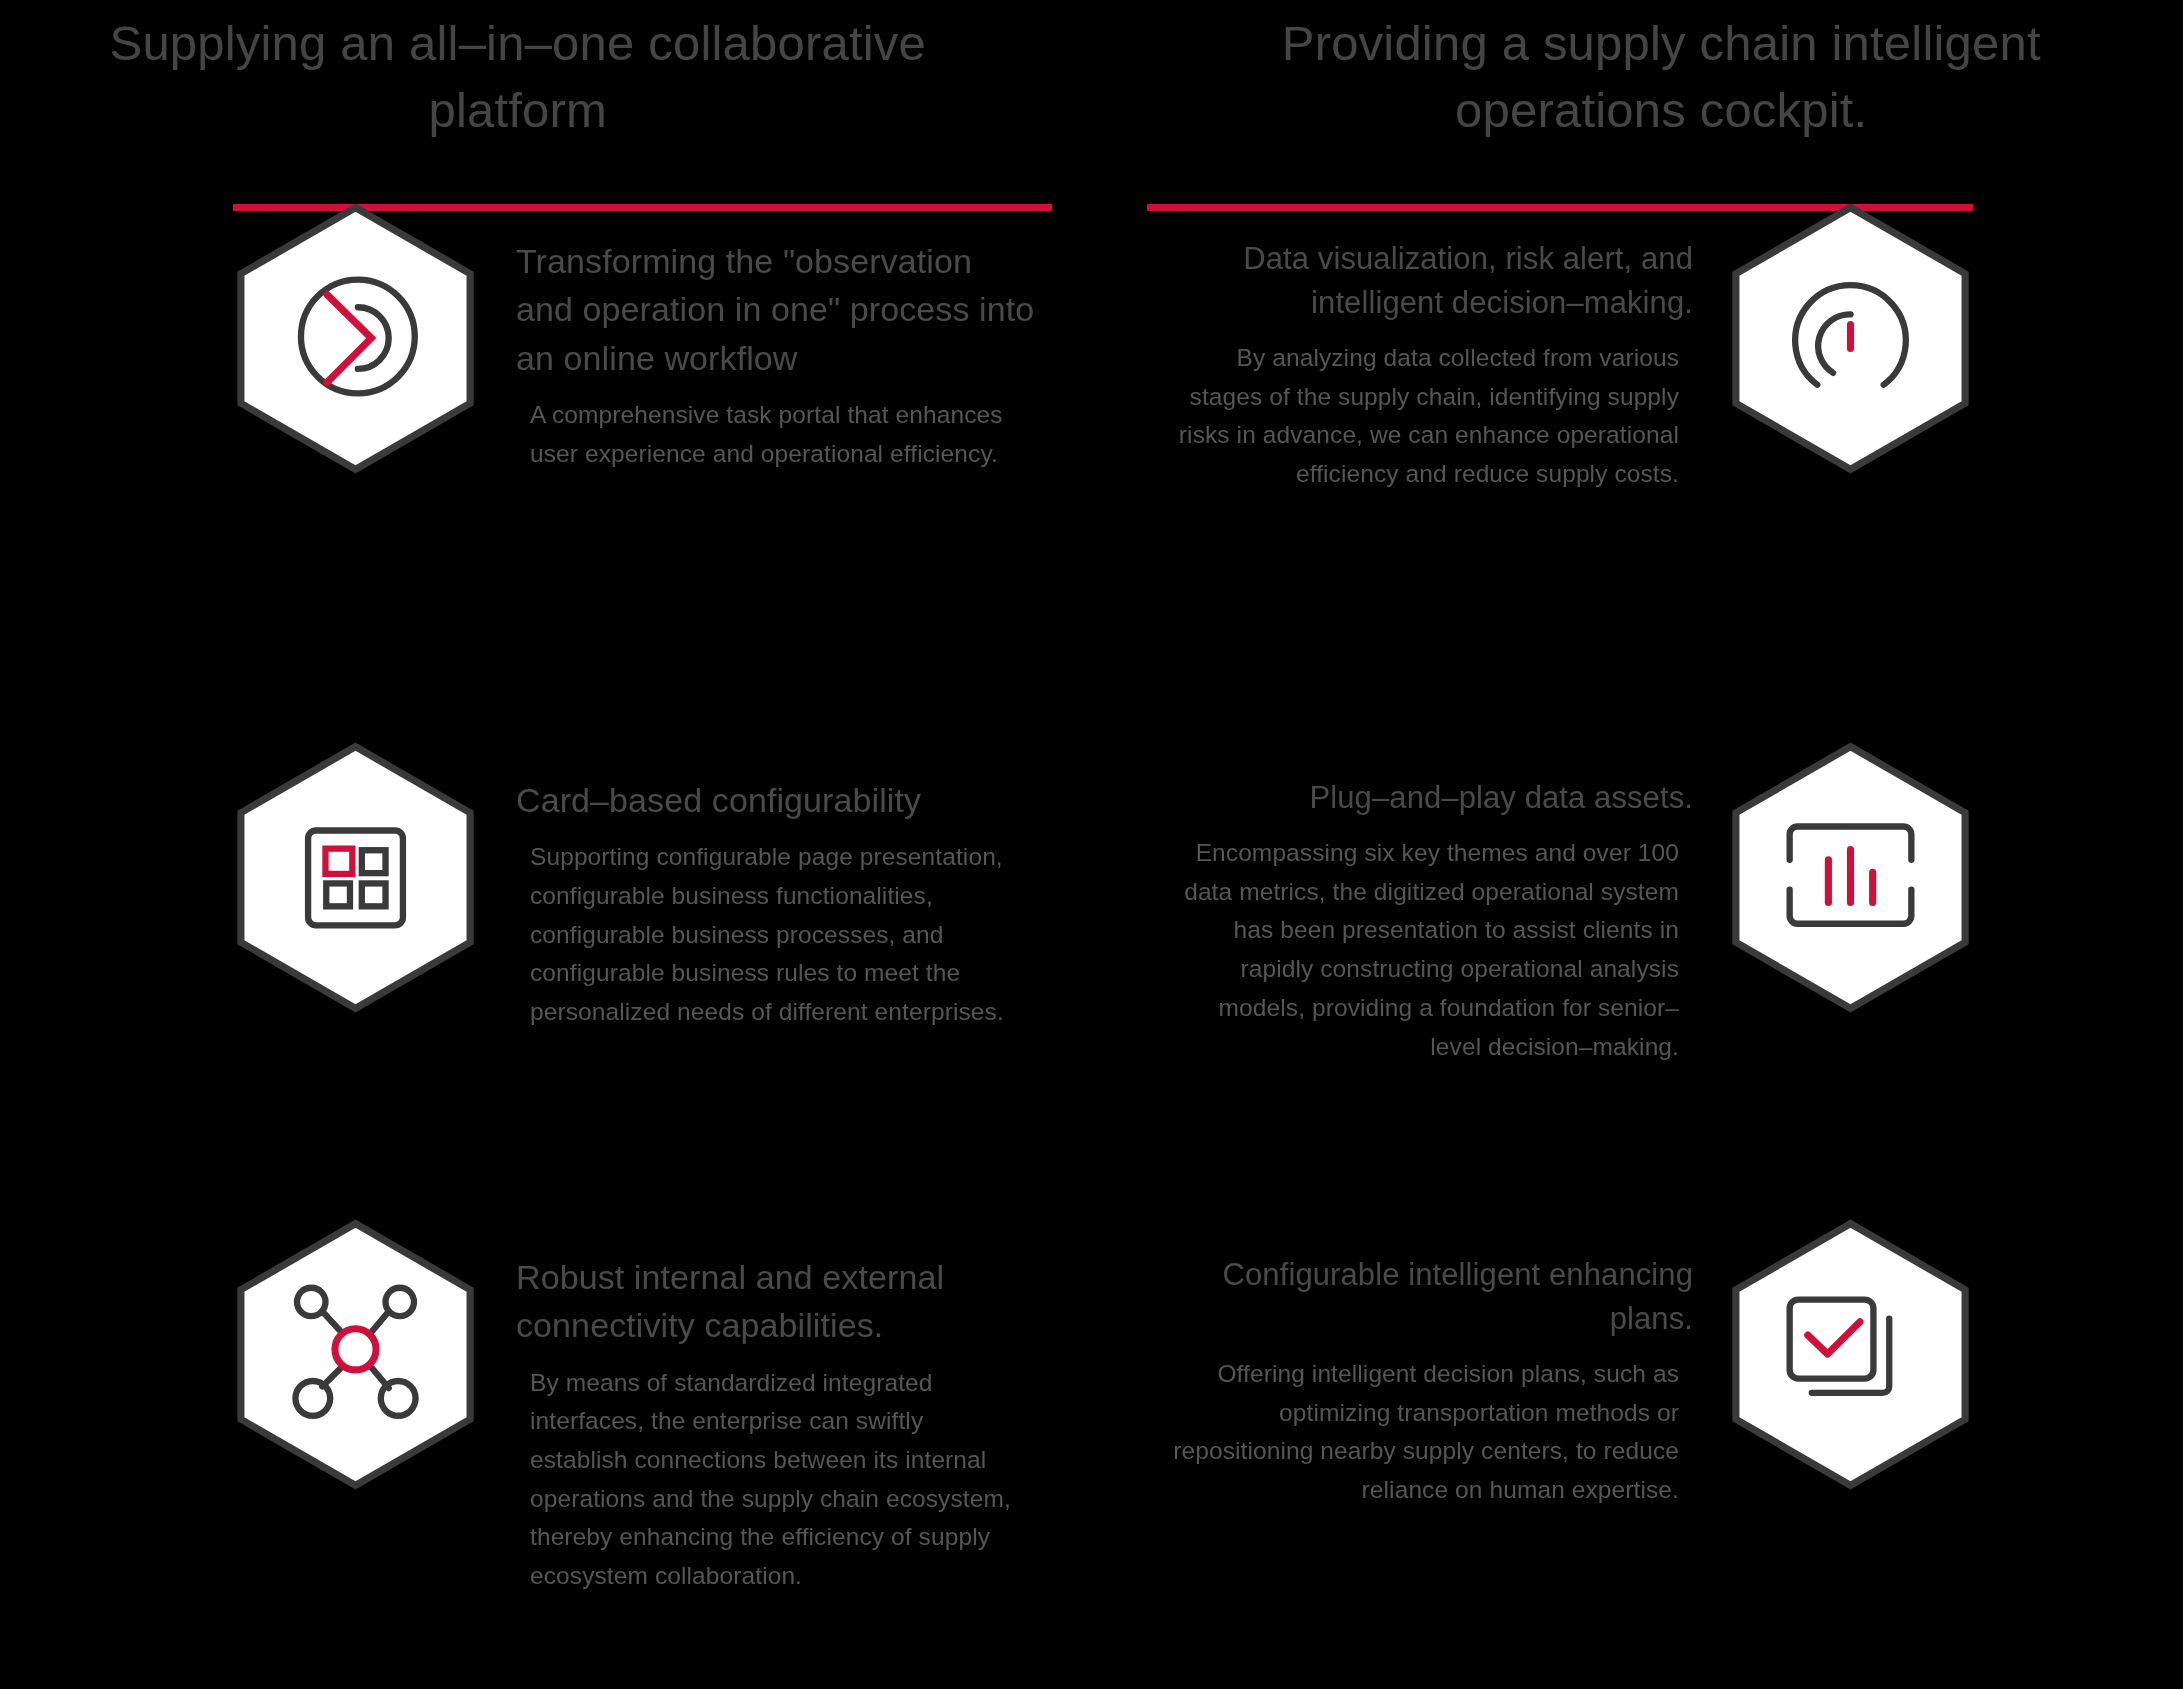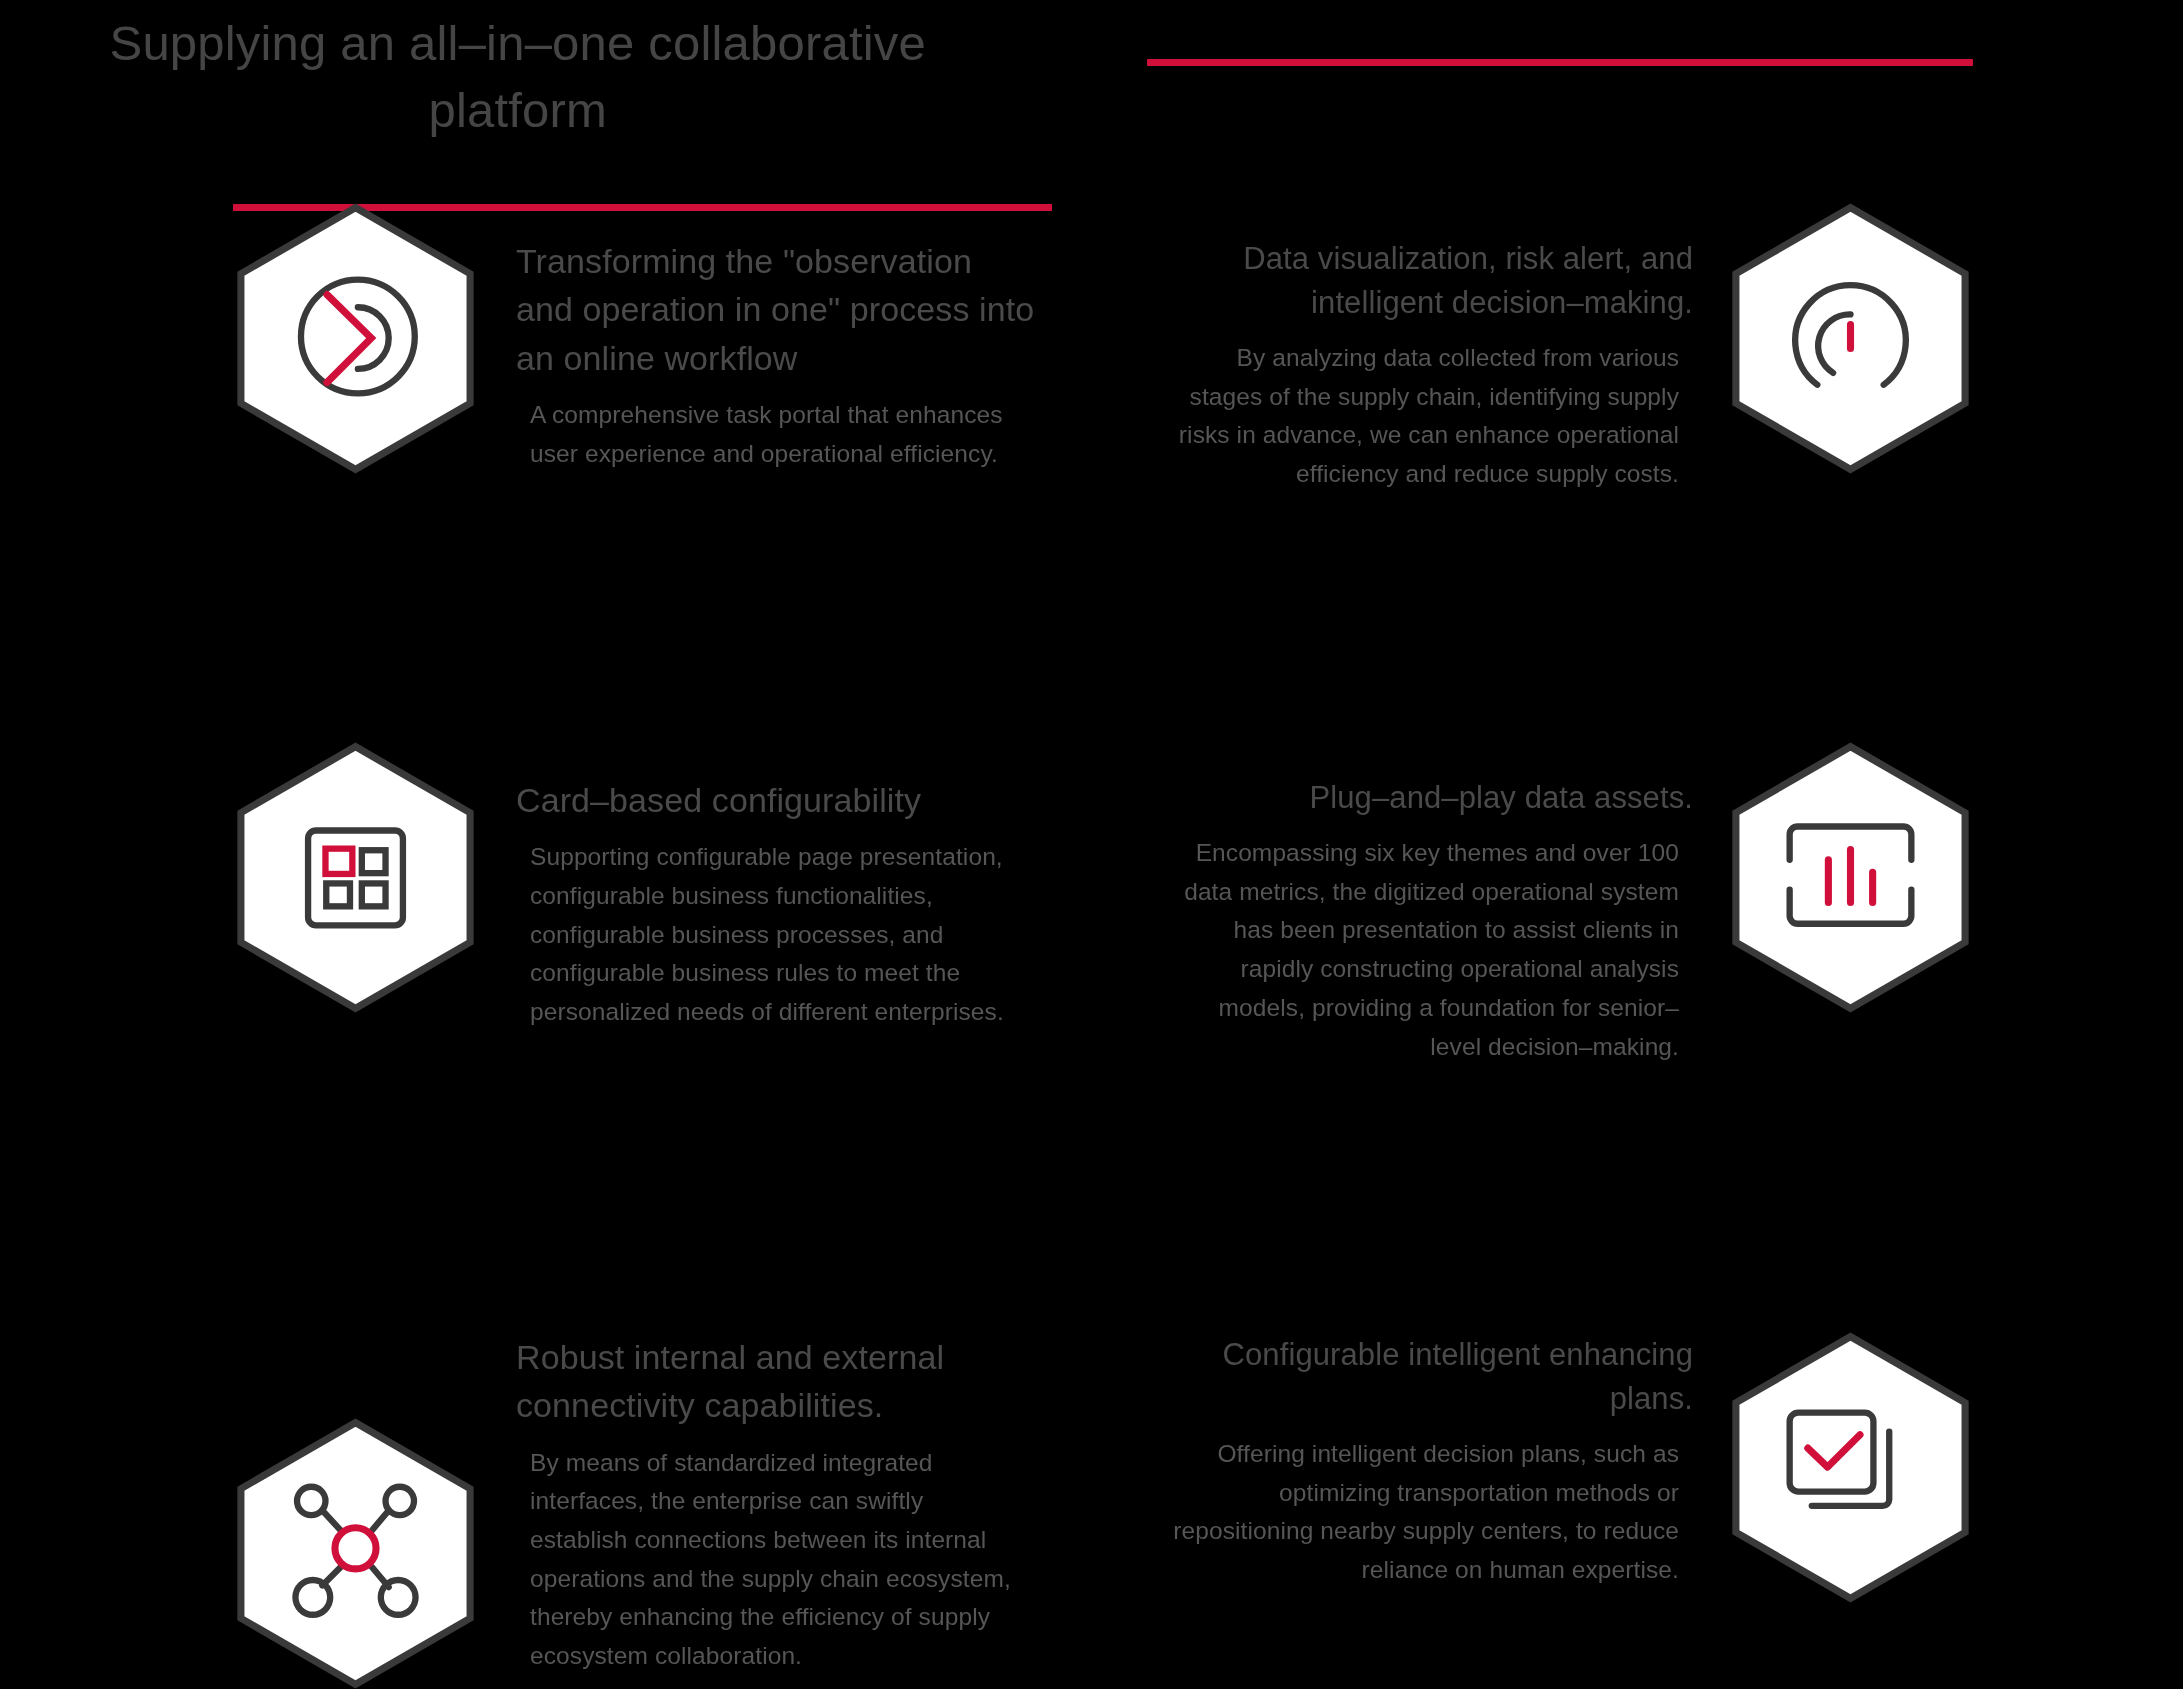--- a/index.html
+++ b/index.html
@@ -31,21 +31,21 @@
     margin-top:59px;
   }
   .col-left .divider{margin-left:233px;margin-right:32px;}
   .col-right .divider{margin-left:47px;margin-right:210px;}
 
   
   .rows{position:absolute;left:0;right:0;top:202px;bottom:0;}
   .row{position:absolute;left:0;right:0;display:flex;align-items:flex-start;}
   .row.r1{top:0px;}
   .row.r2{top:539px;}
-  .row.r3{top:1096px;align-items:flex-end;}
+  .row.r3{top:1016px;}
   .col-right .row{flex-direction:row-reverse;}
 
   .hexwrap{
     width:245px;min-width:245px;height:273px;
     display:flex;align-items:center;justify-content:center;
     position:relative;
   }
   .col-left .hexwrap{margin-left:233px;}
   .col-right .hexwrap{margin-right:210px;}
   .hexwrap svg{display:block;}
@@ -137,20 +137,21 @@
           <div class="f-title">Robust internal and external connectivity capabilities.</div>
           <div class="f-desc">By means of standardized integrated interfaces, the enterprise can swiftly establish connections between its internal operations and the supply chain ecosystem, thereby enhancing the efficiency of supply ecosystem collaboration.</div>
         </div>
       </div>
 
     </div>
   </div>
 
   <div class="col col-right">
     <div class="col-head">
+      <div class="col-title">Providing a supply chain intelligent operations cockpit.</div>
       <div class="divider"></div>
     </div>
 
     <div class="rows">
 
       <div class="row r1">
         <div class="hexwrap">
           <svg width="245" height="273" viewBox="0 0 310 345">
             <polygon points="155,7 300,90.5 300,254.5 155,338 10,254.5 10,90.5" fill="#FFFFFF" stroke="#3A3A3A" stroke-width="9" stroke-linejoin="miter"></polygon>
             <path d="M113 231 A 70 70 0 1 1 197 231" fill="none" stroke="#3A3A3A" stroke-width="8" stroke-linecap="round"></path>

